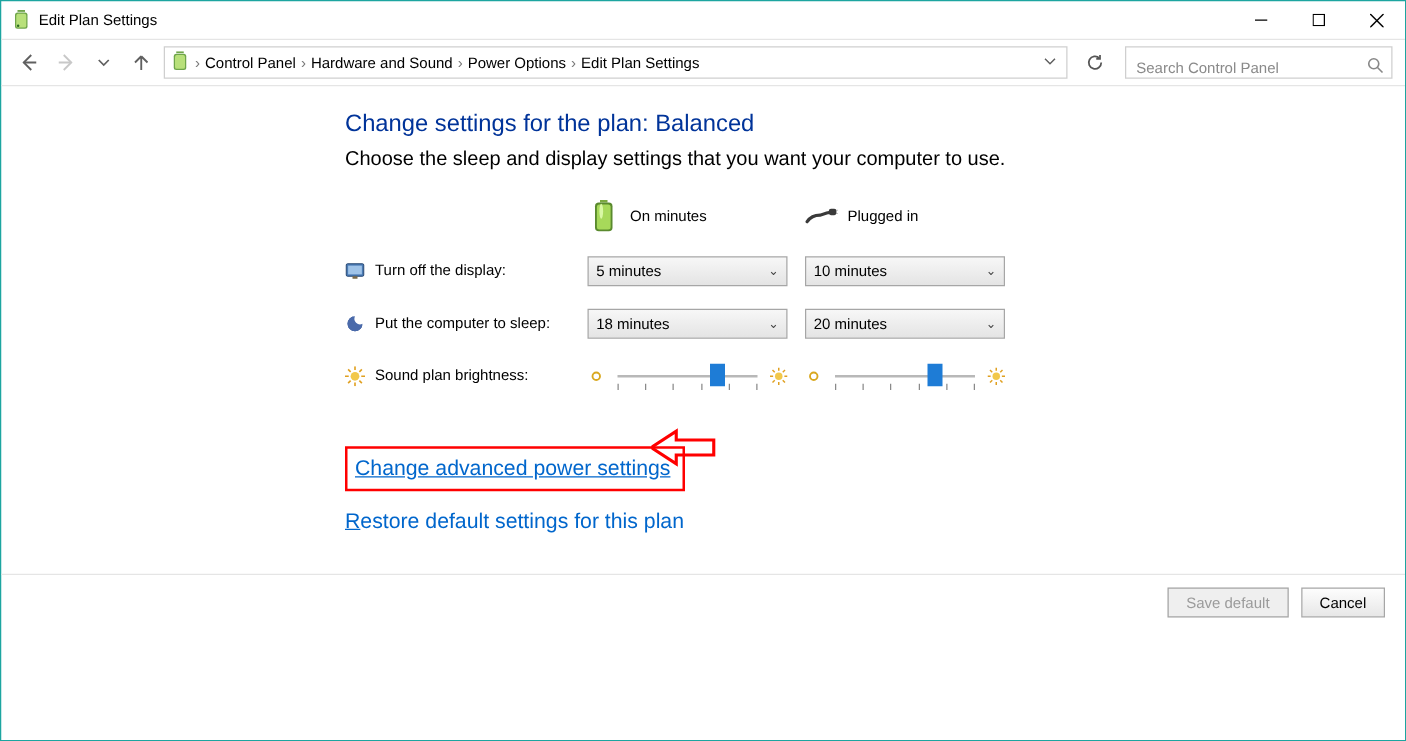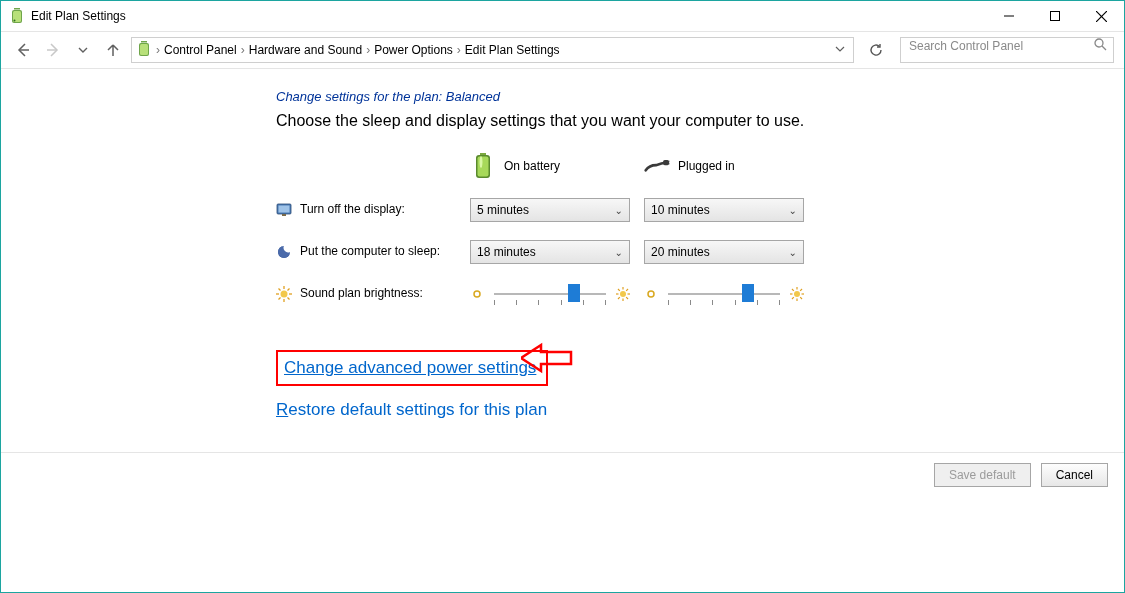--- a/index.html
+++ b/index.html
@@ -14,28 +14,28 @@
   
   .navbar{height:36px;display:flex;align-items:center;padding:0 10px;gap:6px;border-bottom:1px solid #e5e5e5;}
   .nav-arrow{width:24px;height:24px;display:flex;align-items:center;justify-content:center;color:#555;}
   .nav-arrow.disabled{color:#bdbdbd;}
   .addressbar{flex:1;height:24px;border:1px solid #cfcfcf;display:flex;align-items:center;padding:0 4px;gap:4px;font-size:12px;overflow:hidden;}
   .crumb{color:#000;white-space:nowrap;}
   .crumb-sep{color:#7a7a7a;}
   .addr-spacer{flex:1;}
   .addr-dd{color:#666;padding:0 4px;}
   .refresh-btn{width:24px;height:24px;display:flex;align-items:center;justify-content:center;color:#555;margin-left:4px;}
-  .searchbox{width:200px;height:24px;border:1px solid #cfcfcf;display:flex;align-items:flex-start;padding:0 6px;color:#8a8a8a;margin-left:6px;}
+  .searchbox{width:200px;height:24px;border:1px solid #cfcfcf;display:flex;align-items:flex-end;padding:0 6px;color:#8a8a8a;margin-left:6px;}
   .searchbox input{border:none;outline:none;flex:1;font-size:12px;color:#333;background:transparent;}
   .searchbox input::placeholder{color:#8a8a8a;}
   .search-icon{color:#888;}
   
   .content{flex:1;display:flex;flex-direction:column;}
   .inner{padding:20px 0 0 275px;width:600px;}
-  .heading{color:#003399;font-size:13px;margin-bottom:8px;font-style:italic;}
+  .heading{color:#003399;font-size:19px;margin-bottom:8px;}
   .subtext{font-size:16px;margin-bottom:22px;}
   .grid{display:grid;grid-template-columns:180px 160px 160px;column-gap:14px;row-gap:18px;align-items:center;}
   .colhead{display:flex;align-items:center;gap:8px;font-size:12px;height:28px;}
   .colhead .icon-wrap{width:26px;height:26px;display:flex;align-items:center;justify-content:center;}
   .rowlabel{display:flex;align-items:flex-start;gap:8px;font-size:12px;}
   .rowlabel .icon-wrap{width:16px;height:16px;display:flex;align-items:center;justify-content:center;}
   .dropdown{height:22px;border:1px solid #a6a6a6;background:linear-gradient(#f7f7f7,#e4e4e4);display:flex;align-items:center;justify-content:space-between;padding:0 6px;font-size:12px;}
   .dropdown .dd-arrow{font-size:10px;color:#444;}
   .slider-wrap{display:flex;align-items:center;gap:6px;}
   .sun{width:14px;height:14px;}
@@ -167,21 +167,21 @@
         <div></div>
         <div class="colhead">
           <span class="icon-wrap">
             <svg width="18" height="26" viewBox="0 0 18 26">
               <rect x="6" y="0" width="6" height="2" fill="#7aa83f"></rect>
               <rect x="2" y="2" width="14" height="23" rx="3" fill="#5a8a2e"></rect>
               <rect x="3.5" y="3.5" width="11" height="20" rx="2" fill="#a7d95a"></rect>
               <ellipse cx="7" cy="9" rx="1.5" ry="6" fill="#e6ffb8" opacity="0.8"></ellipse>
             </svg>
           </span>
-          <span>On battery</span>
+          <span>On minutes</span>
         </div>
         <div class="colhead">
           <span class="icon-wrap">
             <svg width="30" height="18" viewBox="0 0 30 18">
               <path d="M2 14 Q6 8 14 8 L20 6 L26 5" fill="none" stroke="#3a3a3a" stroke-width="3" stroke-linecap="round"></path>
               <rect x="22" y="2" width="7" height="6" rx="2" fill="#3a3a3a"></rect>
               <line x1="29" y1="3.5" x2="32" y2="3.5" stroke="#888" stroke-width="1"></line>
               <line x1="29" y1="6.5" x2="32" y2="6.5" stroke="#888" stroke-width="1"></line>
             </svg>
           </span>

